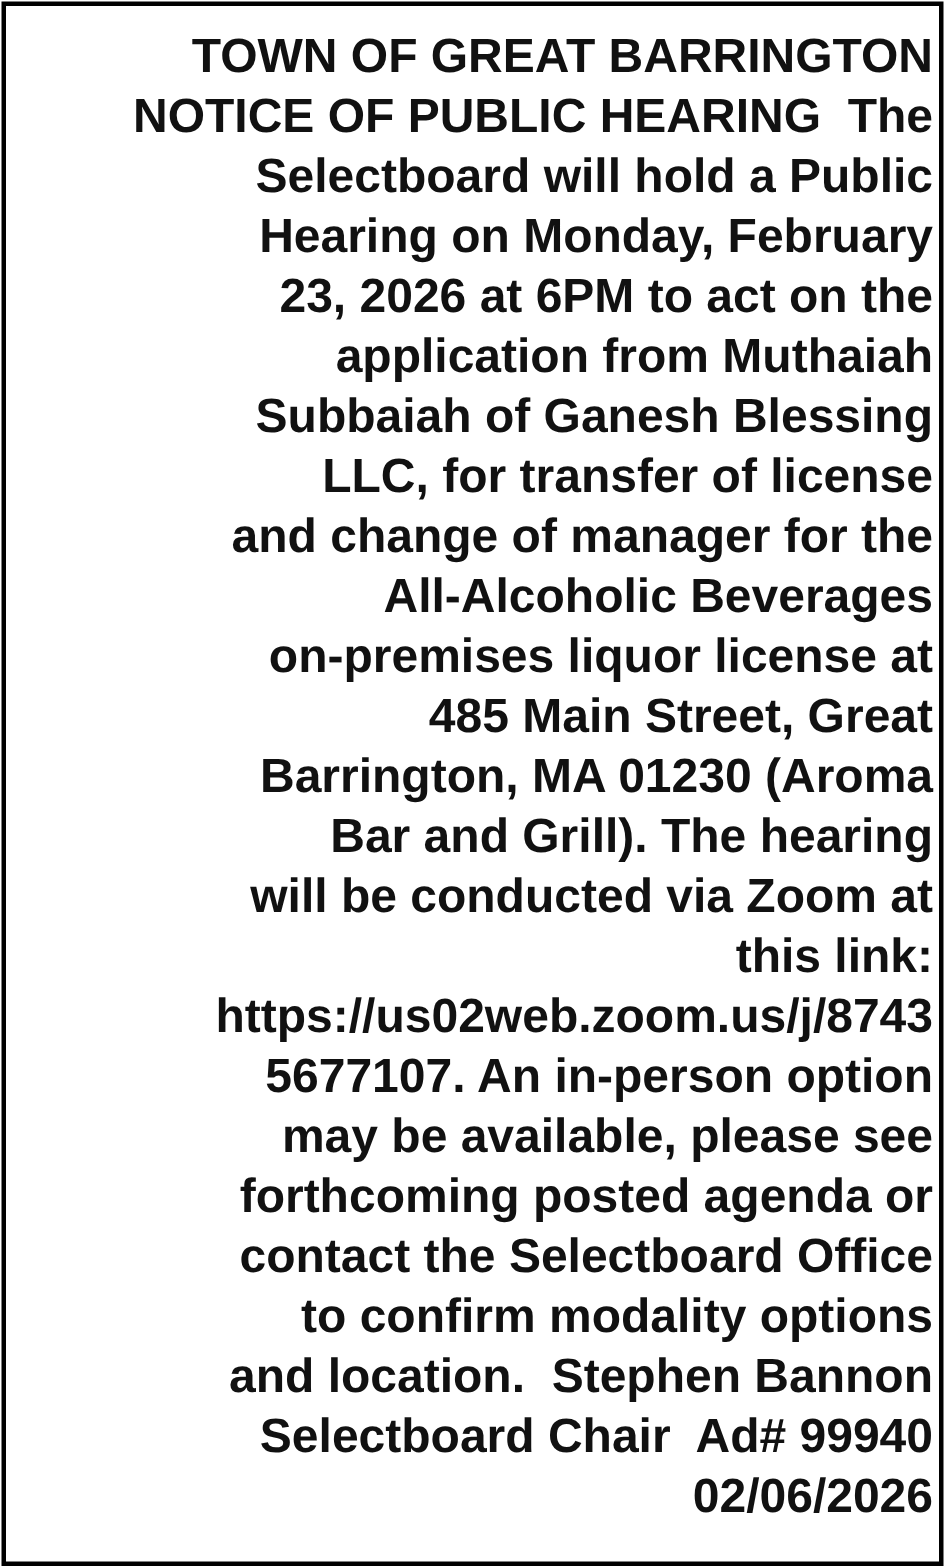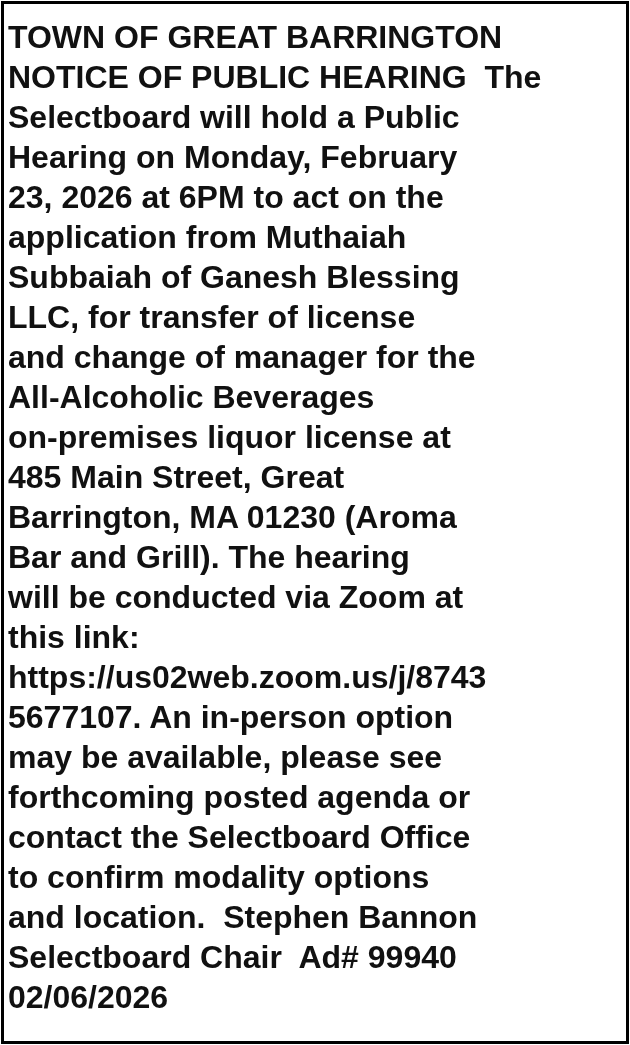--- a/index.html
+++ b/index.html
@@ -25,21 +25,21 @@
     overflow: hidden;
   }
   .notice-body {
     box-sizing: border-box;
     width: 100%;
     padding: 13px 4px 0 4px;
     color: #111111;
     font-weight: 700;
     font-size: 32px;
     line-height: 40px;
-    text-align: left;
+    text-align: right;
     white-space: pre-wrap;
     overflow-wrap: break-word;
   }
 </style>
 </head>
 <body>
 
 <div class="notice-frame">
   <div class="notice-body">TOWN OF GREAT BARRINGTON
 NOTICE OF PUBLIC HEARING  The

